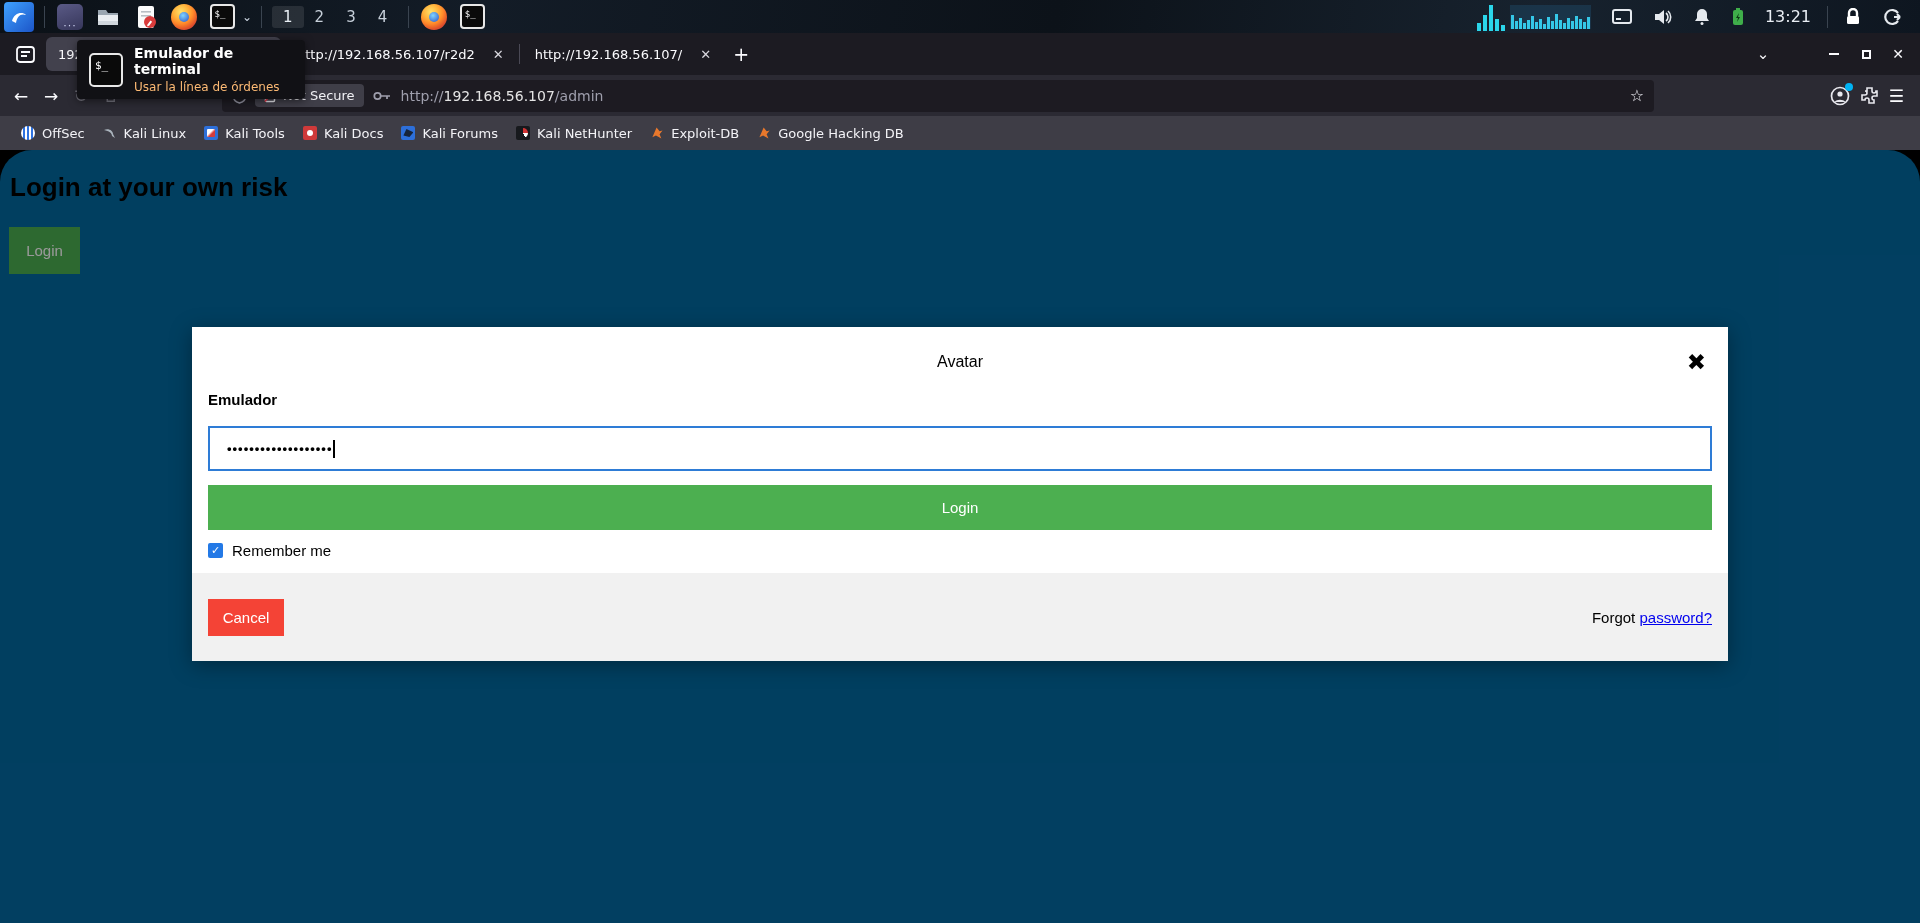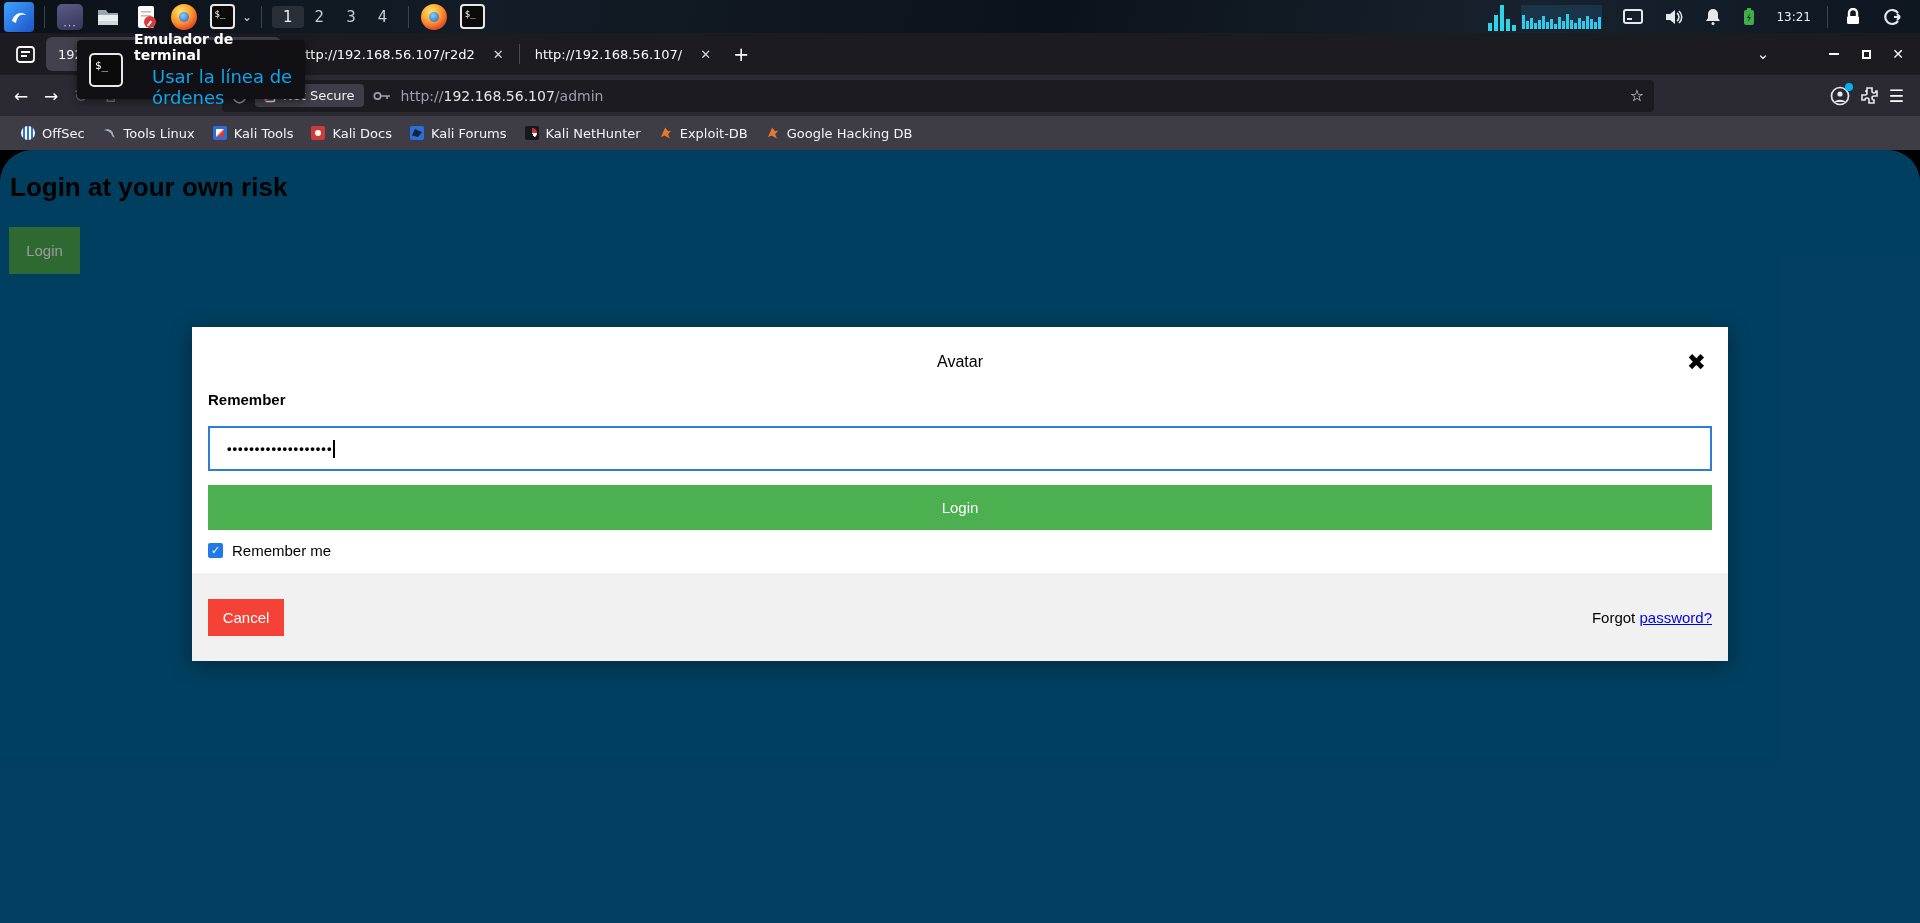--- a/index.html
+++ b/index.html
@@ -25,21 +25,21 @@
   .chev { color:#cfd8e3; font-size:12px; margin:0 3px 0 1px; }
   .workspaces { display:flex; align-items:center; margin:0 4px; }
   .ws { color:#c7d0da; font-size:15px; padding:2px 11px; border-radius:3px; }
   .ws.active { background:rgba(255,255,255,0.10); color:#e9eff5; }
   .p-right { margin-left:auto; display:flex; align-items:center; padding-right:8px; }
   .graph { display:flex; align-items:flex-end; gap:2px; height:28px; margin:0 3px; }
   .graph .b { width:4px; background:#2bd6ea; }
   .graph2 { display:flex; align-items:flex-end; gap:1px; height:24px; margin:0 10px 0 2px; background:rgba(46,140,200,0.18); padding:0 1px; }
   .graph2 .b { width:3px; background:#35c8e8; }
   .tray-icon { margin:0 11px; display:flex; align-items:center; }
-  .clock { color:#e9eef4; font-size:12px; margin:0 10px; }
+  .clock { color:#e9eef4; font-size:16px; margin:0 10px; }
 
   
   .tabbar { position:absolute; left:0; top:33px; width:1920px; height:42px; background:#1c1b22; display:flex; align-items:center; }
   .fxview { width:34px; height:34px; margin:0 2px 0 8px; display:flex; align-items:center; justify-content:center; border-radius:4px; }
   .tab { height:34px; border-radius:6px; display:flex; align-items:center; padding:0 12px; color:#fbfbfe; font-size:13px; margin:0 2px; }
   .tab.active { background:#42414d; width:235px; }
   .tab .close { margin-left:auto; padding-left:14px; font-size:13px; color:#d8d7de; }
   .tab.inactive { width:auto; }
   .tab.inactive .close { padding-left:18px; }
   .tab-sep { width:1px; height:20px; background:#4a4955; margin:0 1px; }
@@ -107,21 +107,21 @@
   .cancel-btn { width:76px; height:37px; background:#f44336; border:none; color:#fff; font-size:15px; font-family:inherit; }
   .forgot { font-size:15px; color:#000; }
   .forgot a { color:#0000ee; text-decoration:underline; }
 
   
   .tooltip { position:absolute; left:77px; top:40px; width:228px; height:59px; background:#111115; border-radius:4px;
     display:flex; align-items:center; gap:11px; padding:0 12px; z-index:50; box-shadow:0 2px 8px rgba(0,0,0,0.5); }
   .tt-icon { width:34px; height:34px; flex:none; background:#0a0a0a; border:2px solid #e8e8e8; border-radius:5px;
     color:#fff; font-family:"DejaVu Sans Mono", monospace; font-size:11px; padding:4px 0 0 4px; }
   .tt-title { color:#fff; font-size:14px; font-weight:bold; margin-bottom:3px; }
-  .tt-sub { color:#0ea5e9; font-size:18px;margin-left:18px; }
+  .tt-sub { color:#fdba74; font-size:12px; }
 
   svg { display:block; }
 </style>
 </head>
 <body>
 
 <div id="screen">
 
   <div class="panel">
     <div class="p-btn">
@@ -324,21 +324,21 @@
     <div class="bm">
         <span class="bm-ico ico-offsec"></span>
         <span>OffSec</span>
       </div>
     <div class="bm">
         <span class="bm-ico ico-kali">
           <svg width="14" height="14" viewBox="0 0 14 14">
             <path d="M1 4 C6 2 10 5 10 8 l2 4 -3 -2 c0-3 -3-5 -8-6z" fill="#aab4bd"></path>
           </svg>
         </span>
-        <span>Tools Linux</span>
+        <span>Kali Linux</span>
       </div>
     <div class="bm">
         <span class="bm-ico ico-blue"></span>
         <span>Kali Tools</span>
       </div>
     <div class="bm">
         <span class="bm-ico ico-docs"></span>
         <span>Kali Docs</span>
       </div>
     <div class="bm">
@@ -364,21 +364,21 @@
     <button class="page-login-btn">Login</button>
 
     <div class="backdrop"></div>
 
     <div class="modal">
       <div class="modal-header">
         <div class="modal-title">Avatar</div>
         <div class="modal-close">✖</div>
       </div>
       <div class="modal-form">
-        <label class="form-label lbl-user">Remember</label>
+        <label class="form-label lbl-user">Emulador</label>
         <div class="field field-password">
           <span>•••••••••••••••••••</span>
             <span class="caret"></span>
         </div>
         <button class="modal-login">Login</button>
         <div class="remember-row">
           <span class="checkbox">✓</span>
           <span>Remember me</span>
         </div>
       </div>

